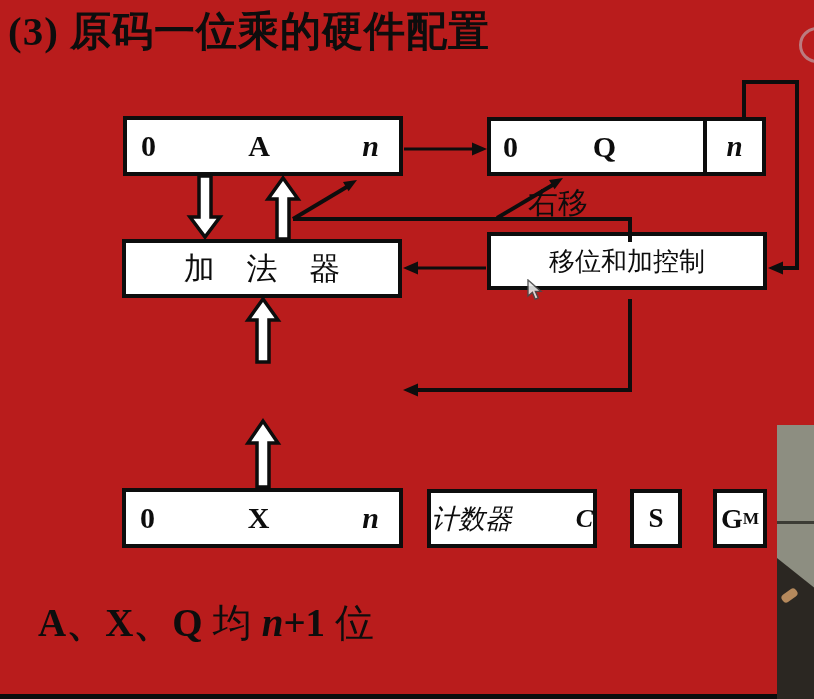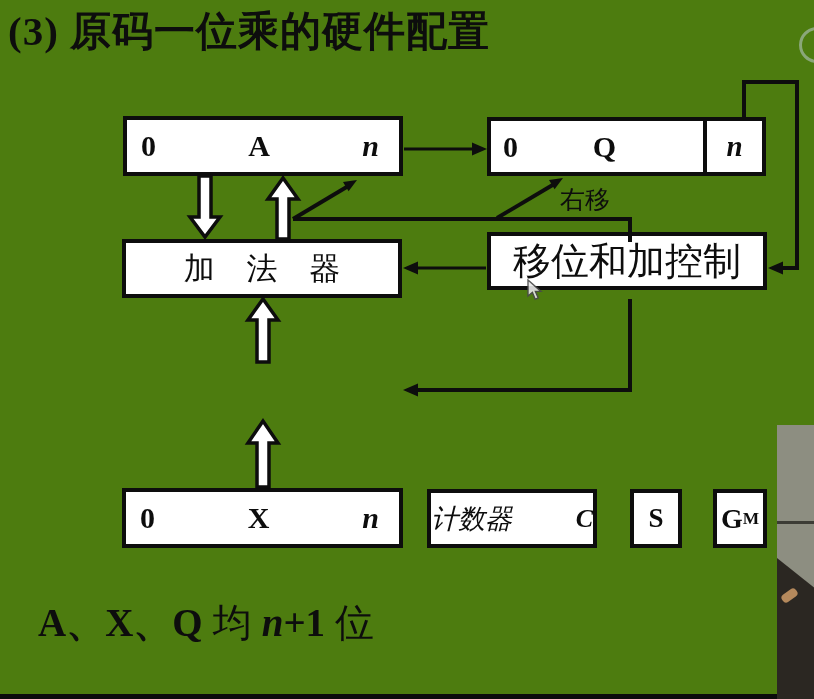--- a/index.html
+++ b/index.html
@@ -1,17 +1,17 @@
 <!DOCTYPE html>
 <html><head>
 <meta charset="utf-8">
 <style>
   html,body{margin:0;padding:0;background:#666;}
   #screen{
-    position:relative;width:814px;height:699px;background:#4d7c0f;
+    position:relative;width:814px;height:699px;background:#b91c1c;
     overflow:hidden;font-family:"Liberation Serif",serif;color:#0d0d0d;
   }
   .abs{position:absolute;}
   
   #title{
     left:8px;top:4px;font-size:41px;font-weight:bold;letter-spacing:1px;
     white-space:nowrap;
   }
   
   .box{
@@ -24,32 +24,32 @@
   .cjk-box{justify-content:center;font-size:31px;align-items:center;}
   .spaced{letter-spacing:12px;text-indent:12px;}
   #box-a{left:123px;top:116px;width:280px;height:60px;}
   #box-q{left:487px;top:117px;width:279px;height:59px;padding:0;}
   #box-q .q-main{flex:1;display:flex;align-items:center;justify-content:space-between;
        height:100%;padding:0 12px;box-sizing:border-box;font-weight:bold;font-size:30px;
        border-right:4px solid #0d0d0d;}
   #box-q .q-n{width:55px;display:flex;align-items:center;justify-content:center;
        font-weight:bold;font-size:29px;font-style:italic;}
   #box-adder{left:122px;top:239px;width:280px;height:59px;}
-  #box-sac{left:487px;top:232px;width:280px;height:58px;font-size:38px;}
+  #box-sac{left:487px;top:232px;width:280px;height:58px;font-size:26px;}
   #box-gate{left:122px;top:363px;width:280px;height:58px;}
   #box-x{left:122px;top:488px;width:281px;height:60px;}
   #box-counter{left:427px;top:489px;width:170px;height:59px;font-size:27px;justify-content:space-between;font-style:italic;}
   #box-counter .latin{font-weight:bold;margin-left:9px;font-size:26px;}
   #box-s{left:630px;top:489px;width:52px;height:59px;justify-content:center;
          font-weight:bold;font-size:27px;}
   #box-gm{left:713px;top:489px;width:54px;height:59px;justify-content:center;
          font-weight:bold;font-size:28px;}
   #box-gm sub{font-size:0.62em;line-height:0;}
   
-  #lbl-rightshift{left:560px;top:183px;font-size:25px;z-index:2;}
+  #lbl-rightshift{left:528px;top:183px;font-size:30px;z-index:2;}
   
   #wires{left:0;top:0;z-index:2;pointer-events:none;}
   
   .note{white-space:nowrap;}
   #note1{left:38px;top:596px;font-size:39px;}
   #note1 .b{font-weight:bold;}
   #note1 .bi{font-weight:bold;font-style:italic;}
   #note1 .sp{margin-left:10px;}
   #note2{left:40px;top:656px;font-size:31px;}
   

